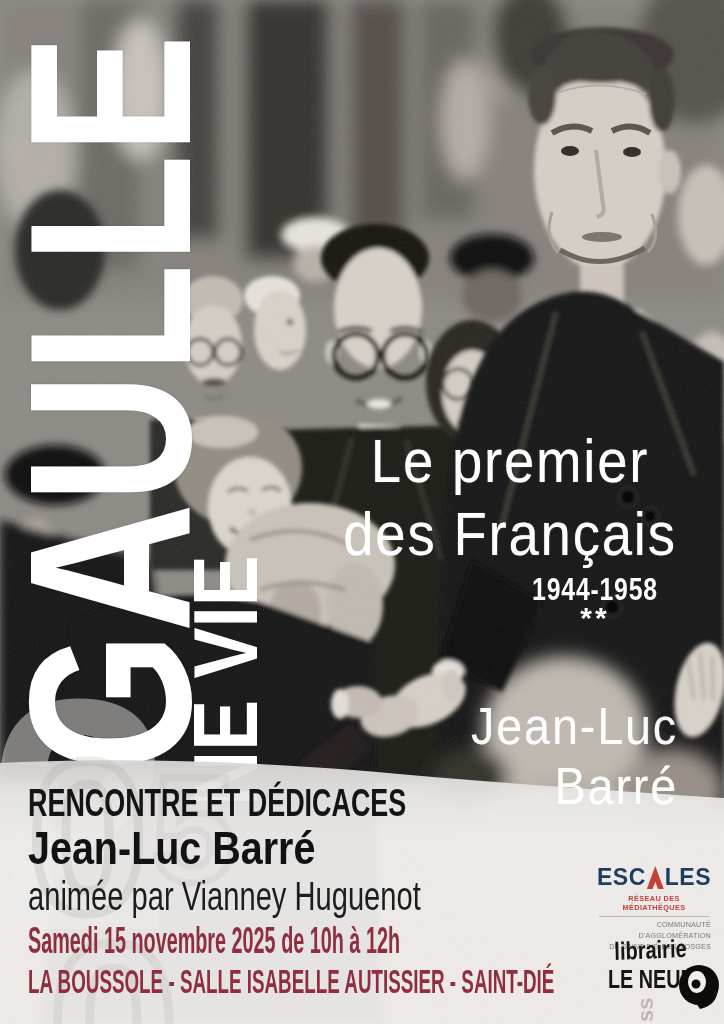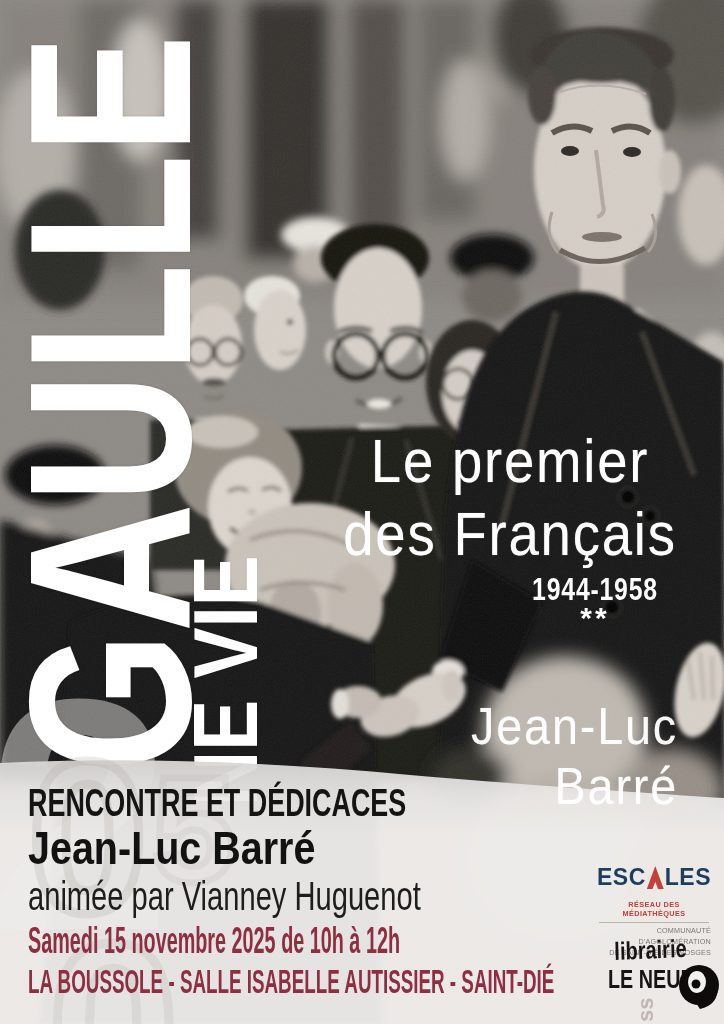--- a/index.html
+++ b/index.html
@@ -63,21 +63,21 @@
   .bl-moderation{top:876px;font-size:41px;font-weight:400;color:#1d1d1d;transform:scaleX(0.71);}
   .bl-datetime{top:923px;font-size:36px;font-weight:bold;color:#8e2e40;transform:scaleX(0.55);}
   .bl-location{top:965px;font-size:33px;font-weight:bold;color:#8e2e40;transform:scaleX(0.57);}
 
   
   .escales{position:absolute;left:597px;top:866px;width:114px;z-index:7;text-align:center;}
   .esc-word{display:flex;align-items:flex-end;gap:1px;
     font-size:23px;font-weight:bold;color:#1d3d5f;letter-spacing:0.5px;line-height:1;}
   .esc-tri{display:inline-block;width:18px;height:23px;background:#c2413b;
     clip-path:polygon(50% 0,100% 100%,66% 100%,50% 68%,34% 100%,0 100%);}
-  .esc-tagline{margin-top:11px;font-size:7.3px;font-weight:bold;color:#c2413b;letter-spacing:0.4px;}
+  .esc-tagline{margin-top:5px;font-size:7.3px;font-weight:bold;color:#c2413b;letter-spacing:0.4px;}
   .esc-rule{border:0;border-top:1px solid #b9b5b1;margin:4px 2px 3px 2px;}
   .esc-org{font-size:7.2px;color:#7b7672;line-height:1.5;letter-spacing:0.2px;text-align:right;}
 
   
   .leneuf{position:absolute;left:608px;top:939px;width:116px;z-index:7;color:#171513;}
   .ln-script{font-size:25px;font-weight:bold;line-height:1;
     transform:scaleX(0.8) rotate(-2deg);transform-origin:0 0;margin-left:6px;letter-spacing:0;}
   .ln-word{font-size:26px;font-weight:bold;line-height:1;margin-top:2px;
     transform:scaleX(0.76);transform-origin:0 0;letter-spacing:0;}
   .ln-badge{position:absolute;left:68px;top:24px;width:48px;height:48px;}

